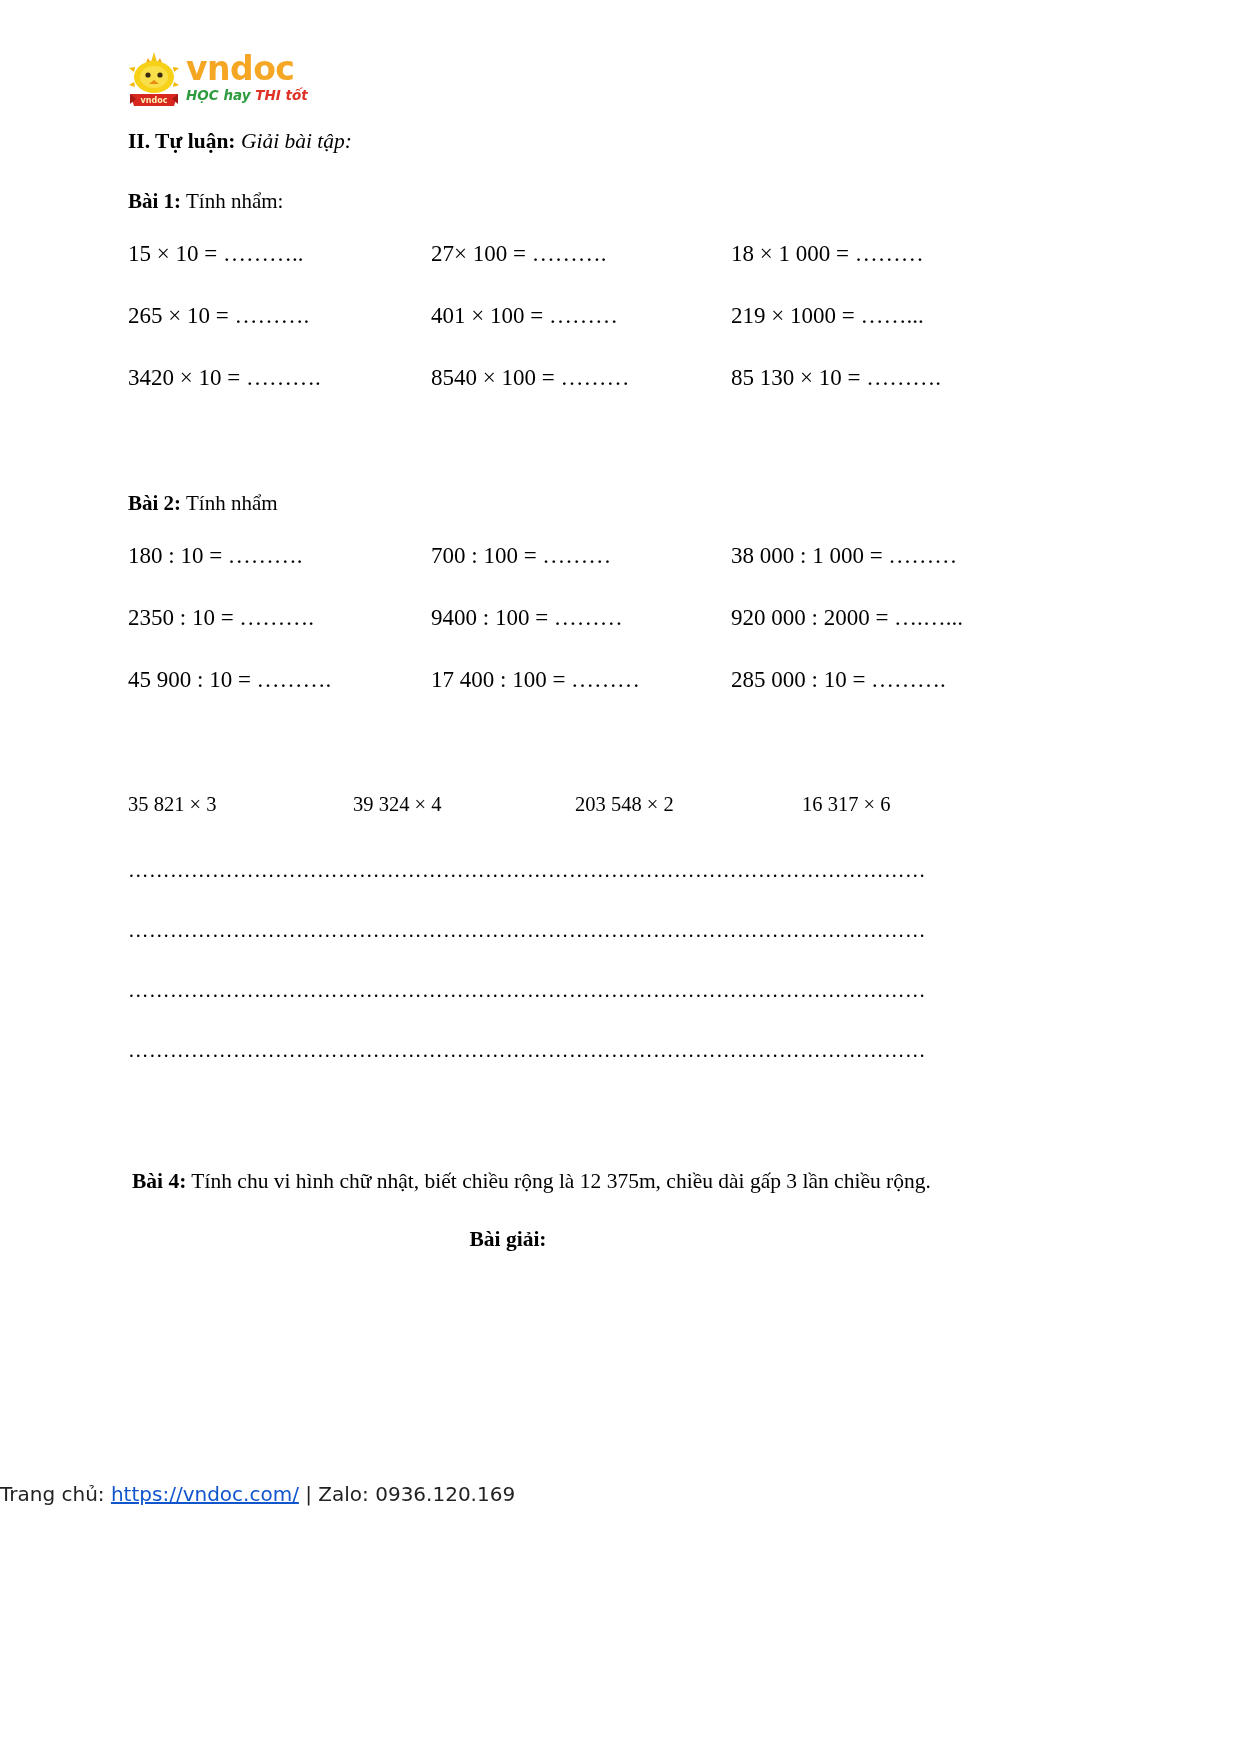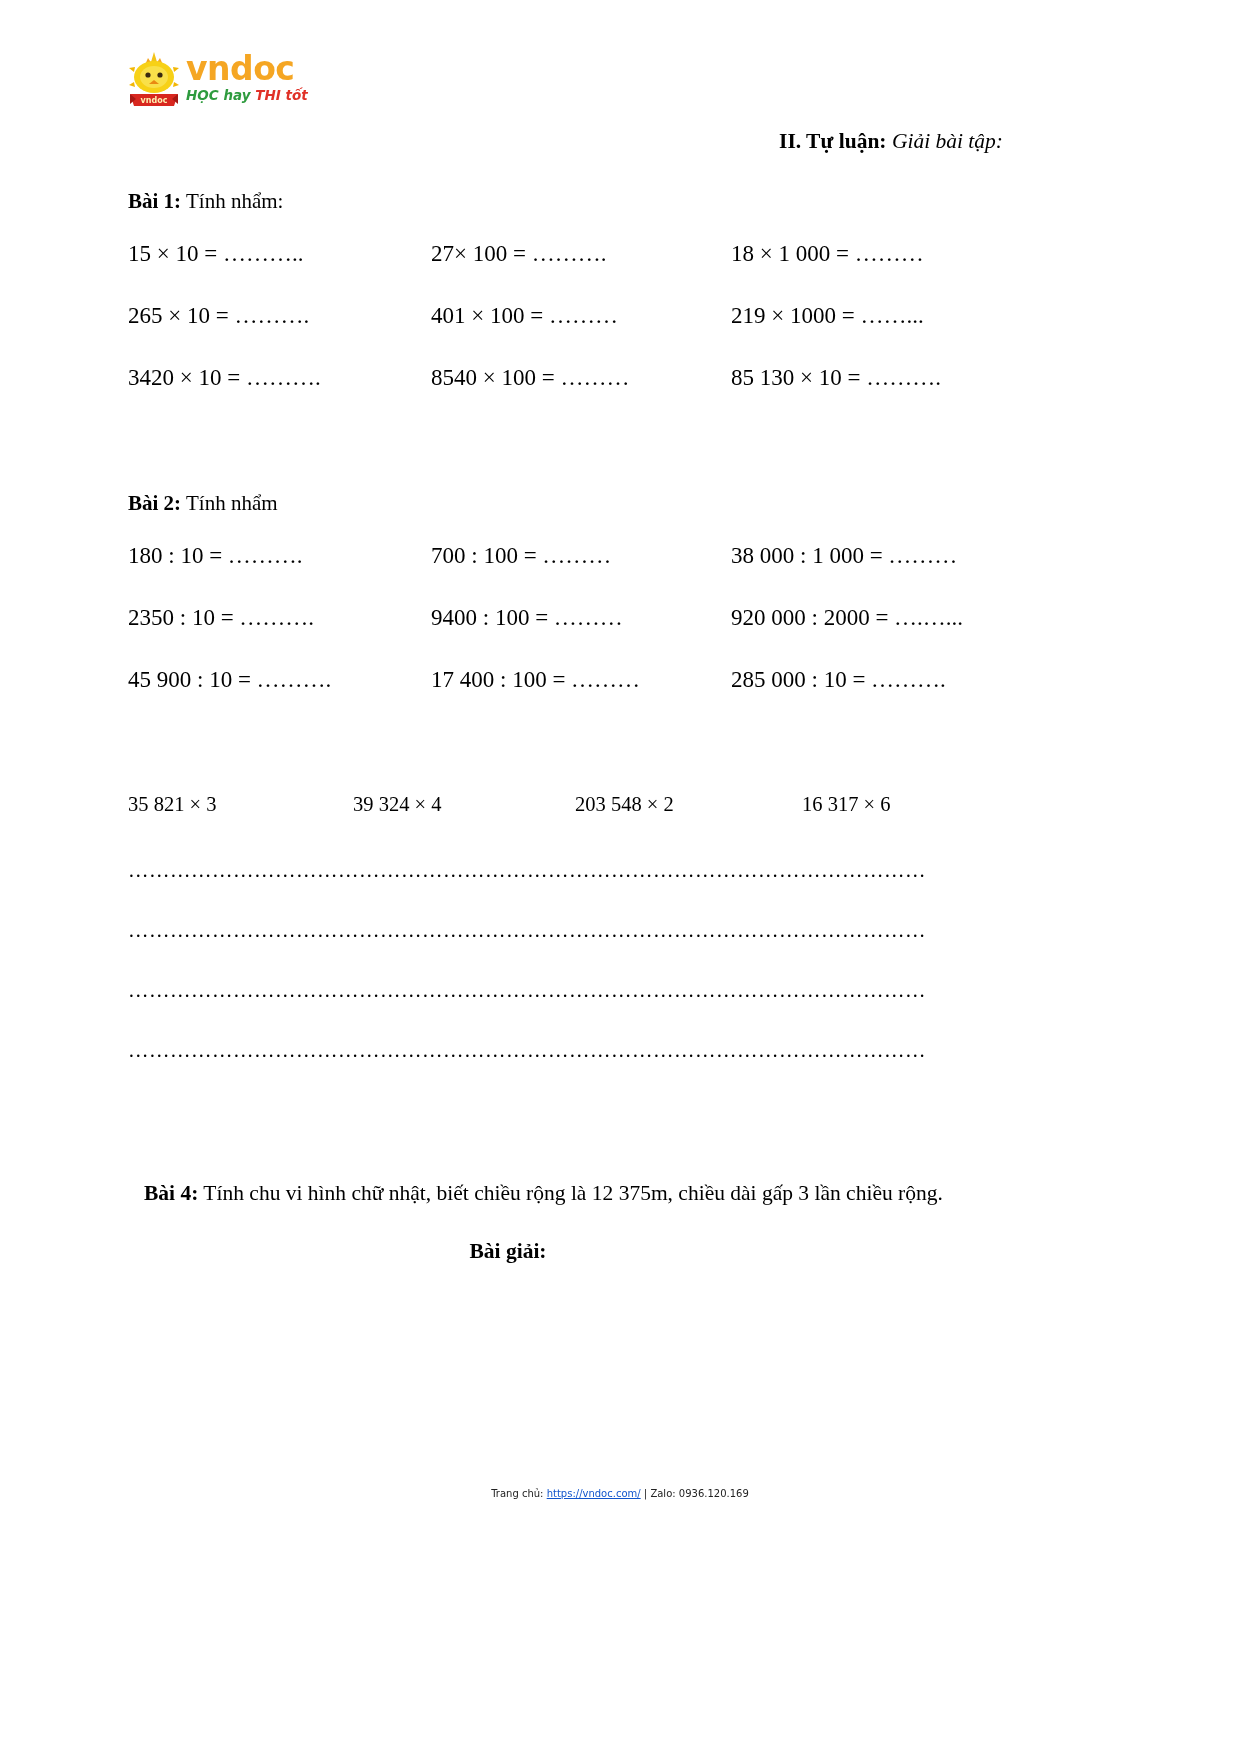--- a/index.html
+++ b/index.html
@@ -70,21 +70,20 @@
   .content {
     position: absolute;
     left: 128px;
     top: 128px;
     width: 875px;
   }
   .section-heading {
     font-size: 21.5px;
     line-height: 26px;
     margin: 0 0 34px 0;
-    text-align: right;
   }
   .section-heading .b { font-weight: 700; }
   .section-heading .i { font-style: italic; }
 
   .ex-title {
     font-size: 21px;
     line-height: 26px;
     margin: 0 0 28px 0;
   }
   .ex-title .b { font-weight: 700; }
@@ -121,42 +120,41 @@
     line-height: 24px;
     letter-spacing: 0.5px;
     margin-bottom: 36px;
     white-space: nowrap;
     overflow: hidden;
   }
 
   .para {
     font-size: 21.5px;
     line-height: 34px;
-    margin: 16px;
+    margin: 4px;
   }
   .para .b { font-weight: 700; }
 
   .centered-bold {
     text-align: center;
     font-size: 21.5px;
     font-weight: 700;
     line-height: 26px;
     margin-top: 28px;
     width: 760px;
   }
 
   
   .footer {
     position: absolute;
     left: 0;
     right: 0;
     top: 1484px;
-    text-align: center;
     font-family: "DejaVu Sans", sans-serif;
-    font-size: 10px;
+    font-size: 20px;
     line-height: 20px;
     color: #222222;
   }
   .footer a {
     color: #1155CC;
     text-decoration: underline;
   }
 </style>
 </head>
 <body>

